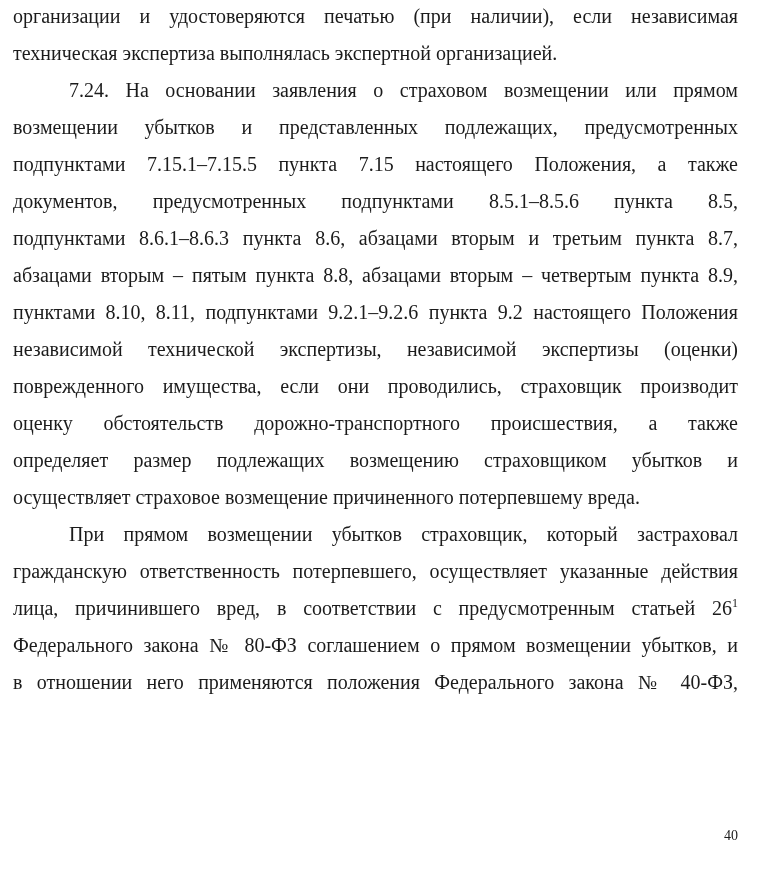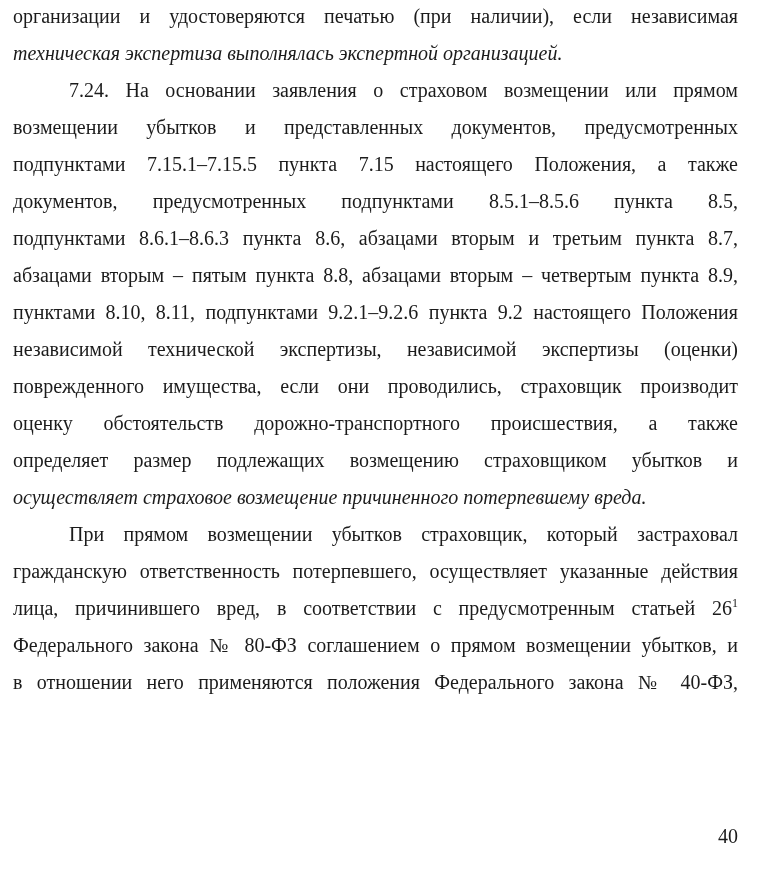--- a/index.html
+++ b/index.html
@@ -31,49 +31,48 @@
     height: 37px;
     line-height: 37px;
     font-size: 20px;
     text-align: justify;
     text-align-last: justify;
     white-space: normal;
     color: #1b1b1b;
   }
   .line.para-end {
     text-align-last: left;
-    font-style: italic;
   }
   .line.indent {
     text-indent: 56px;
   }
   .line sup {
     font-size: 12px;
     line-height: 0;
     vertical-align: super;
   }
   .page-number {
     position: absolute;
     top: 824px;
     right: 30px;
-    font-size: 20px;
+    font-size: 14px;
     line-height: 24px;
     color: #1b1b1b;
     text-align: right;
   }
 </style>
 </head>
 <body>
 
 <div class="page">
   <div class="text-block">
     <div class="line">организации и удостоверяются печатью (при наличии), если независимая</div>
     <div class="line para-end">техническая экспертиза выполнялась экспертной организацией.</div>
     <div class="line indent">7.24. На основании заявления о страховом возмещении или прямом</div>
-    <div class="line">возмещении убытков и представленных документов, предусмотренных</div>
+    <div class="line">возмещении убытков и представленных подлежащих, предусмотренных</div>
     <div class="line">подпунктами 7.15.1–7.15.5 пункта 7.15 настоящего Положения, а также</div>
     <div class="line">документов, предусмотренных подпунктами 8.5.1–8.5.6 пункта 8.5,</div>
     <div class="line">подпунктами 8.6.1–8.6.3 пункта 8.6, абзацами вторым и третьим пункта 8.7,</div>
     <div class="line">абзацами вторым – пятым пункта 8.8, абзацами вторым – четвертым пункта 8.9,</div>
     <div class="line">пунктами 8.10, 8.11, подпунктами 9.2.1–9.2.6 пункта 9.2 настоящего Положения</div>
     <div class="line">независимой технической экспертизы, независимой экспертизы (оценки)</div>
     <div class="line">поврежденного имущества, если они проводились, страховщик производит</div>
     <div class="line">оценку обстоятельств дорожно-транспортного происшествия, а также</div>
     <div class="line">определяет размер подлежащих возмещению страховщиком убытков и</div>
     <div class="line para-end">осуществляет страховое возмещение причиненного потерпевшему вреда.</div>

